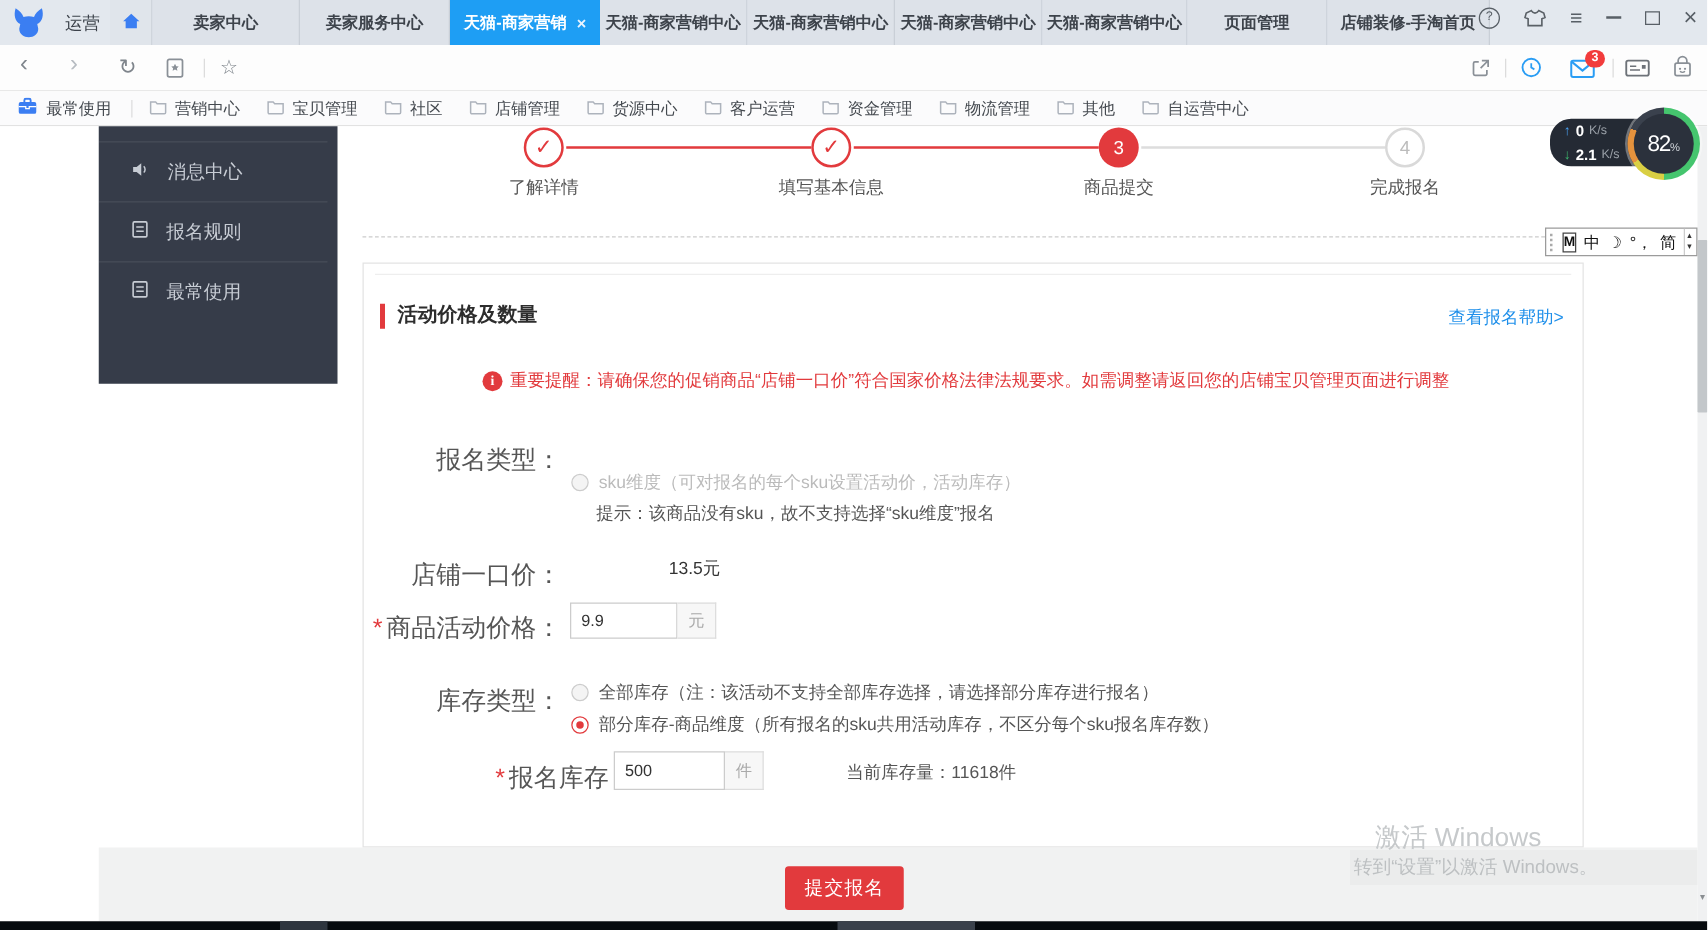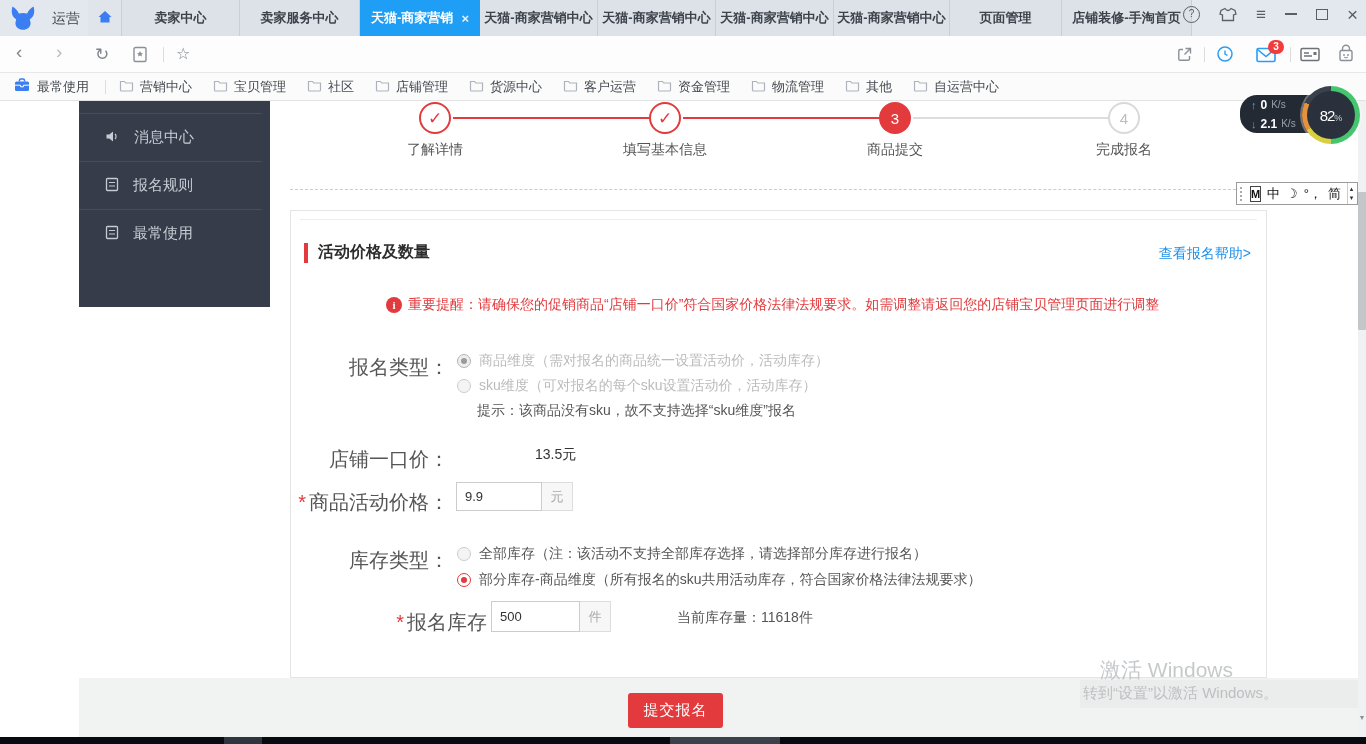--- a/index.html
+++ b/index.html
@@ -92,21 +92,21 @@
 
   
   .sw-pill{position:absolute;left:1240px;top:95px;width:92px;height:38px;background:#242a34;border-radius:17px 6px 6px 17px;box-shadow:0 0 0 1px rgba(255,255,255,.25);}
   .sw-row{display:flex;align-items:center;gap:4px;padding-left:11px;height:19px;font-size:12px;}
   .sw-up{color:#4aa3f5;font-size:11px;}
   .sw-down{color:#3dbb6e;font-size:11px;}
   .sw-num{color:#fff;font-weight:bold;}
   .sw-unit{color:#9aa0a8;font-size:10px;}
   .sw-ring{position:absolute;left:1302px;top:86px;width:58px;height:58px;border-radius:50%;background:conic-gradient(#45c56e 0 50%,#d9cf43 50% 66%,#e5923d 66% 82%,#3a414d 82% 100%);display:flex;align-items:center;justify-content:center;box-shadow:0 0 0 2px rgba(255,255,255,.35);}
   .sw-inner{width:48px;height:48px;border-radius:50%;background:#2b313c;display:flex;align-items:center;justify-content:center;color:#fff;}
-  .sw-pct{font-size:15px;letter-spacing:-1px;}
+  .sw-pct{font-size:18px;letter-spacing:-1px;}
   .sw-pctu{font-size:9px;color:#cfd3d8;margin-top:6px;}
 
   
   .ime{position:absolute;left:1236px;top:182px;width:122px;height:23px;background:#fff;border:1px solid #9b9b9b;box-sizing:border-box;display:flex;align-items:center;gap:6px;padding:0 2px 0 3px;}
   .ime-grip{width:3px;height:14px;border-left:2px dotted #aaa;}
   .ime-it{font-size:13px;color:#111;line-height:1;}
   .ime-m{width:13px;height:14px;border:1px solid #444;font-size:11px;font-weight:bold;display:inline-flex;align-items:center;justify-content:center;color:#111;}
   .ime-scroll{margin-left:auto;width:11px;height:21px;border-left:1px solid #ccc;display:flex;flex-direction:column;align-items:center;justify-content:center;font-size:7px;color:#333;line-height:1.2;}
 
   
@@ -345,24 +345,20 @@
     <div class="sec-bar"></div>
     <div class="sec-title">活动价格及数量</div>
     <div class="help-link">查看报名帮助&gt;</div>
 
     <div class="notice">
       <span class="notice-ic">i</span>
       <span class="notice-tx">重要提醒：请确保您的促销商品“店铺一口价”符合国家价格法律法规要求。如需调整请返回您的店铺宝贝管理页面进行调整</span>
     </div>
 
     <div class="f-label" style="top:143px">报名类型：</div>
-    <div class="f-opt" style="left:166px;top:141px">
-      <span class="radio r-dis-sel"></span>
-      <span class="tx-dis">商品维度（需对报名的商品统一设置活动价，活动库存）</span>
-    </div>
     <div class="f-opt" style="left:166px;top:166px">
       <span class="radio r-dis"></span>
       <span class="tx-dis">sku维度（可对报名的每个sku设置活动价，活动库存）</span>
     </div>
     <div class="f-opt" style="left:186px;top:191px">
       <span class="tx-dark">提示：该商品没有sku，故不支持选择“sku维度”报名</span>
     </div>
 
     <div class="f-label" style="top:235px">店铺一口价：</div>
     <div class="f-val" style="left:196px;top:235px">13.5元</div>
@@ -375,21 +371,21 @@
     </div>
     <div class="addon" style="left:251px;top:271px;width:31px;height:29px">元</div>
 
     <div class="f-label" style="top:336px">库存类型：</div>
     <div class="f-opt" style="left:166px;top:334px">
       <span class="radio r-dis"></span>
       <span class="tx-dark">全部库存（注：该活动不支持全部库存选择，请选择部分库存进行报名）</span>
     </div>
     <div class="f-opt" style="left:166px;top:360px">
       <span class="radio r-red"></span>
-      <span class="tx-dark">部分库存-商品维度（所有报名的sku共用活动库存，符合国家价格法律法规要求）</span>
+      <span class="tx-dark">部分库存-商品维度（所有报名的sku共用活动库存，不区分每个sku报名库存数）</span>
     </div>
 
     <div class="f-label" style="top:398px;width:196px">
       <span class="req">*</span><span>报名库存</span>
     </div>
     <div class="inputbox" style="left:200px;top:390px;width:89px;height:31px">
       <input value="500" style="">
     </div>
     <div class="addon" style="left:289px;top:390px;width:31px;height:31px">件</div>
     <div class="f-val" style="left:338px;top:398px;color:#555">当前库存量：11618件</div>

